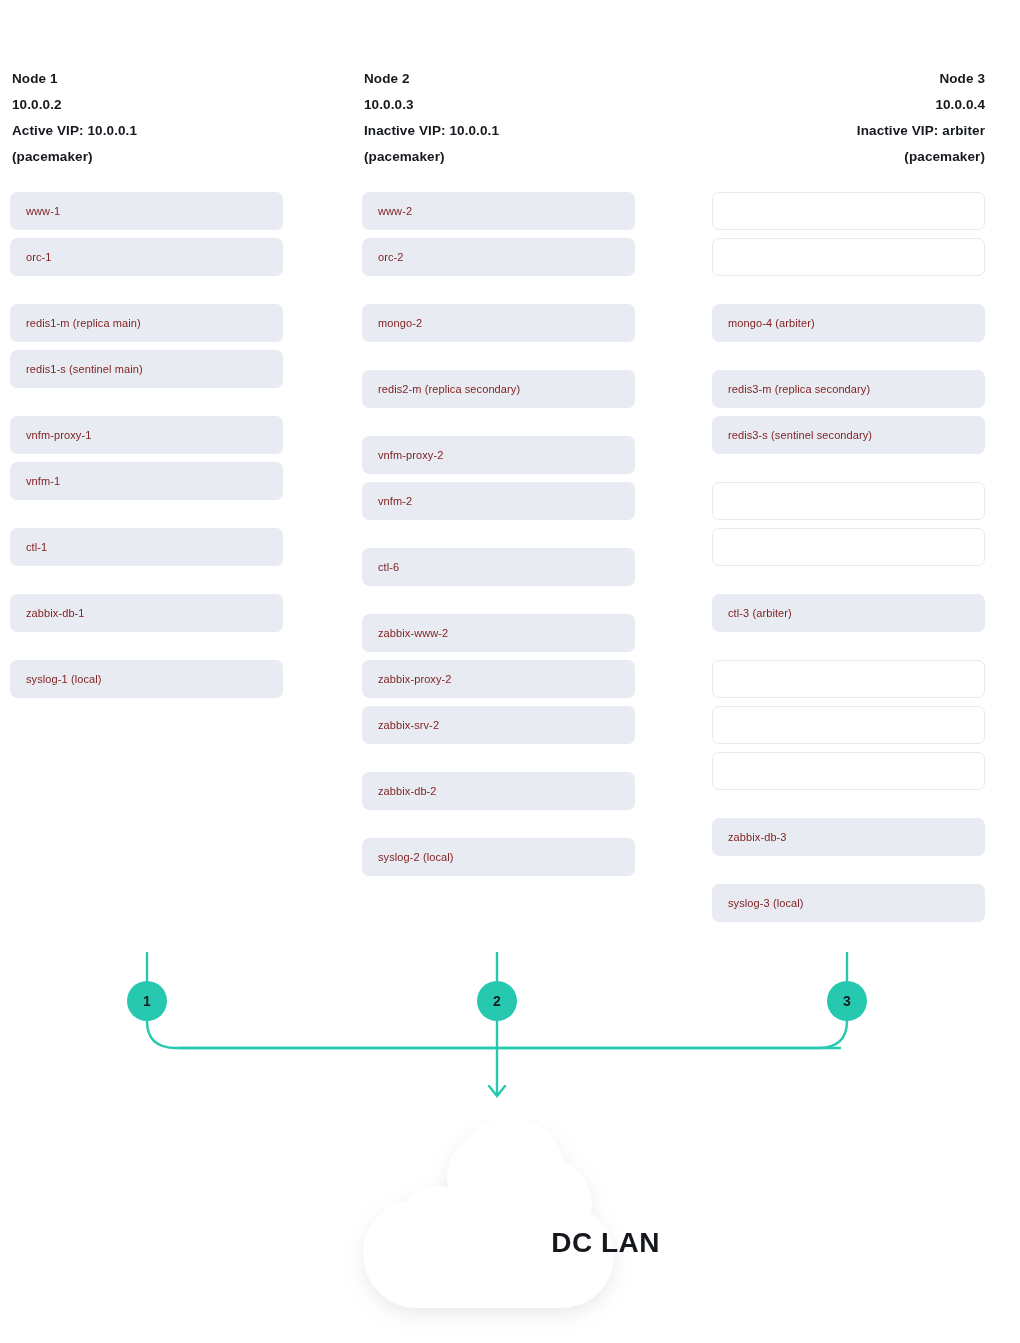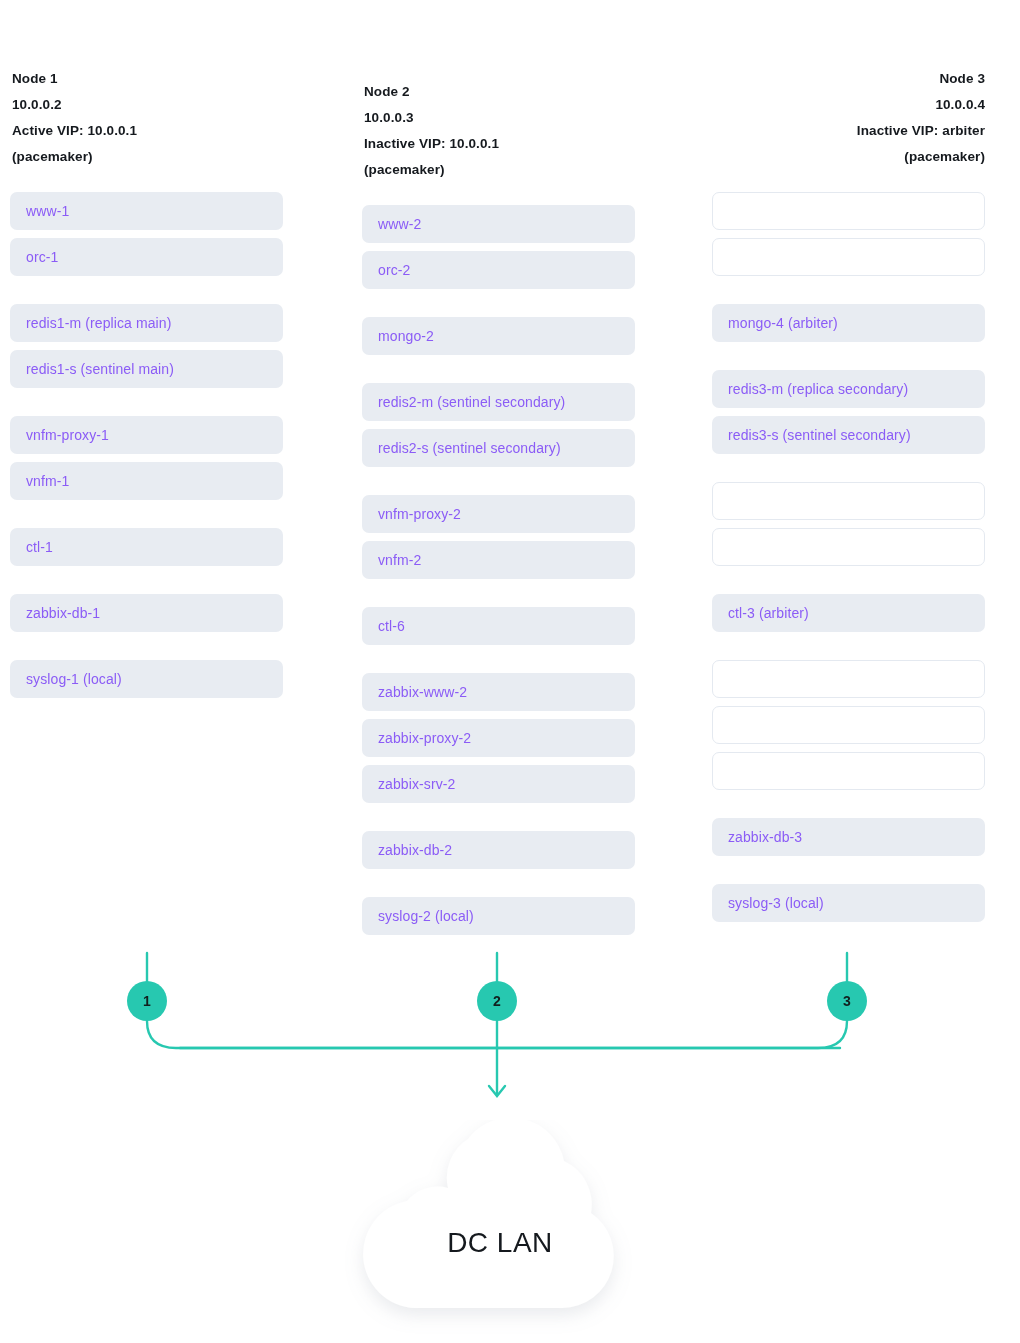--- a/index.html
+++ b/index.html
@@ -23,21 +23,21 @@
     top: 0;
     width: 1020px;
     height: 940px;
   }
   .column {
     position: absolute;
     top: 66px;
     width: 273px;
   }
   .column.c0 { left: 10px; }
-  .column.c1 { left: 362px; margin-top: 13px; }
+  .column.c1 { left: 362px; }
   .column.c2 { left: 712px; text-align: right; }
 
   .col-header {
     margin: 0 0 22px 2px;
   }
   .col-header .hline {
     font-size: 13.5px;
     font-weight: bold;
     line-height: 26px;
     letter-spacing: 0.1px;
@@ -52,22 +52,22 @@
 
   .svc-box {
     height: 38px;
     border-radius: 7px;
     background: #e8ecf2;
     display: flex;
     align-items: center;
     padding: 0 0 0 16px;
     box-sizing: border-box;
     margin-bottom: 8px;
-    font-size: 14px;
-    color: #8b5cf6;
+    font-size: 11px;
+    color: #7f1d1d;
     letter-spacing: 0.1px;
   }
   .svc-box:last-child { margin-bottom: 0; }
   .svc-box.empty {
     background: #ffffff;
     border: 1px solid #e4e9f0;
   }
 
   
   #connector {
@@ -103,23 +103,23 @@
     top: 1120px;
     width: 320px;
     height: 223px;
   }
   #cloud-wrap svg { display: block; }
   #cloud-label {
     position: absolute;
     left: 0;
     top: 107px;
     width: 320px;
-    text-align: center;
+    text-align: right;
     font-size: 28px;
-    font-weight: normal;
+    font-weight: bold;
     letter-spacing: 0.5px;
     color: #15191e;
   }
 </style>
 </head>
 <body>
 
 <div id="columns">
     <div class="column c0">
       <div class="col-header">
@@ -158,22 +158,21 @@
         <div class="hline">(pacemaker)</div>
       </div>
       <div class="group">
         <div class="svc-box">www-2</div>
         <div class="svc-box">orc-2</div>
       </div>
       <div class="group">
         <div class="svc-box">mongo-2</div>
       </div>
       <div class="group">
-        <div class="svc-box">redis2-m (sentinel secondary)</div>
-        <div class="svc-box">redis2-s (sentinel secondary)</div>
+        <div class="svc-box">redis2-m (replica secondary)</div>
       </div>
       <div class="group">
         <div class="svc-box">vnfm-proxy-2</div>
         <div class="svc-box">vnfm-2</div>
       </div>
       <div class="group">
         <div class="svc-box">ctl-6</div>
       </div>
       <div class="group">
         <div class="svc-box">zabbix-www-2</div>

